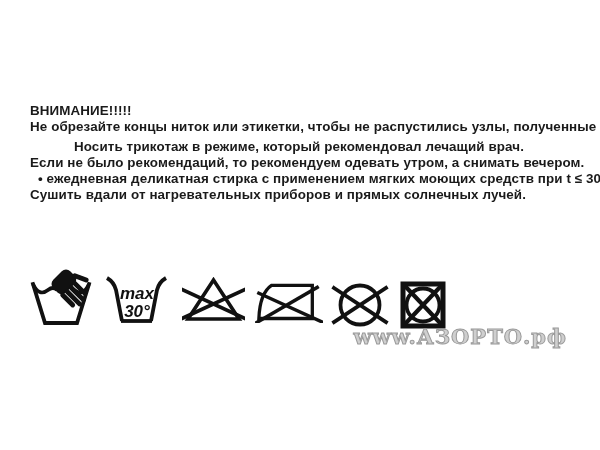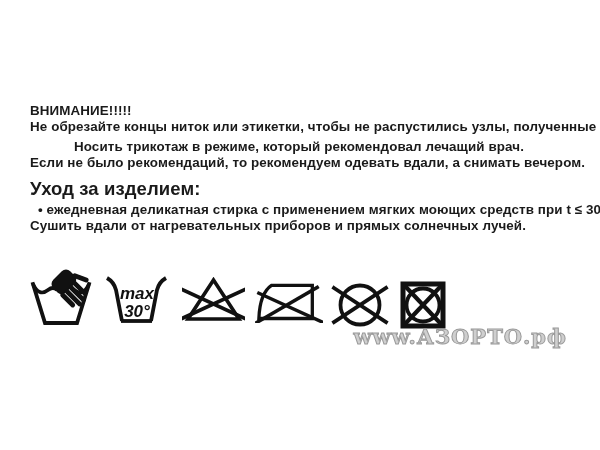--- a/index.html
+++ b/index.html
@@ -69,22 +69,21 @@
 </style>
 </head>
 <body>
 
 <div id="stage">
 
   <div class="textblock">
     <div class="tline">ВНИМАНИЕ!!!!!</div>
     <div class="tline">Не обрезайте концы ниток или этикетки, чтобы не распустились узлы, полученные в</div>
     <div class="tline gap4">Носить трикотаж в режиме, который рекомендовал лечащий врач.</div>
-    <div class="tline">Если не было рекомендаций, то рекомендуем одевать вдали, а снимать вечером.</div>
-    <div class="tline care-heading">Уход за изделием:</div>
+    <div class="tline">Если не было рекомендаций, то рекомендуем одевать утром, а снимать вечером.</div>
     <div class="tline bullet">• ежедневная деликатная стирка с применением мягких моющих средств при t ≤ 30C°.</div>
     <div class="tline">Сушить вдали от нагревательных приборов и прямых солнечных лучей.</div>
   </div>
 
   <div class="symbols-row">
 
     <svg class="sym s1" width="62" height="64" viewBox="0 0 62 64">
       <path d="M3,18 Q9,31 18,24 Q23,20 27,24" stroke-width="3.6"></path>
       <path d="M59,18 Q53,31 44,24" stroke-width="3.6"></path>
       <path d="M3,18 L15,57 L47,57 L59,18" stroke-width="3.8" stroke-linecap="square"></path>

